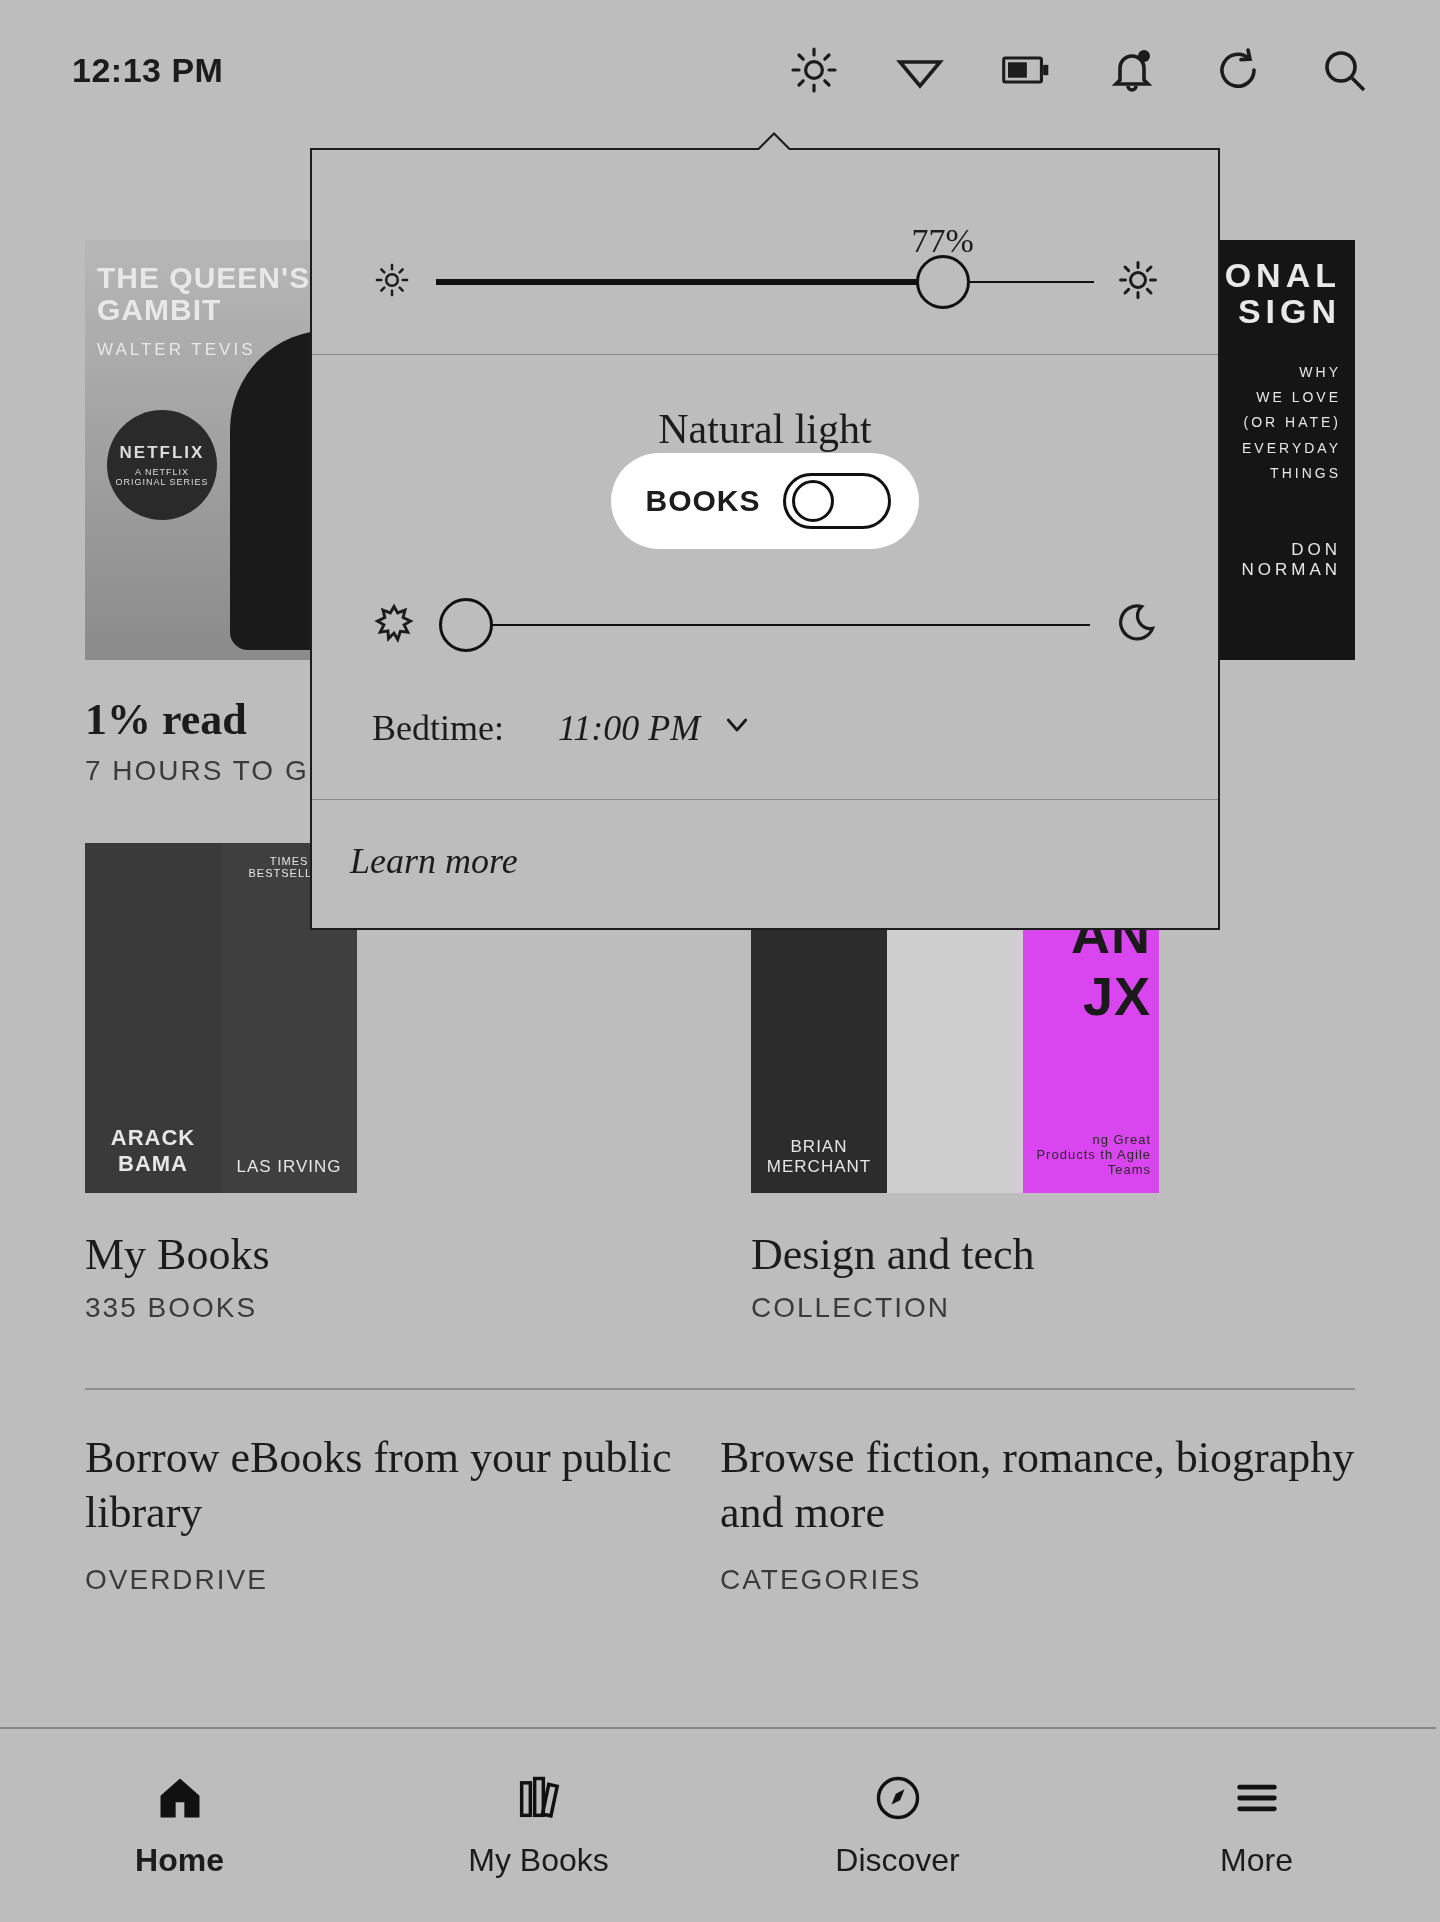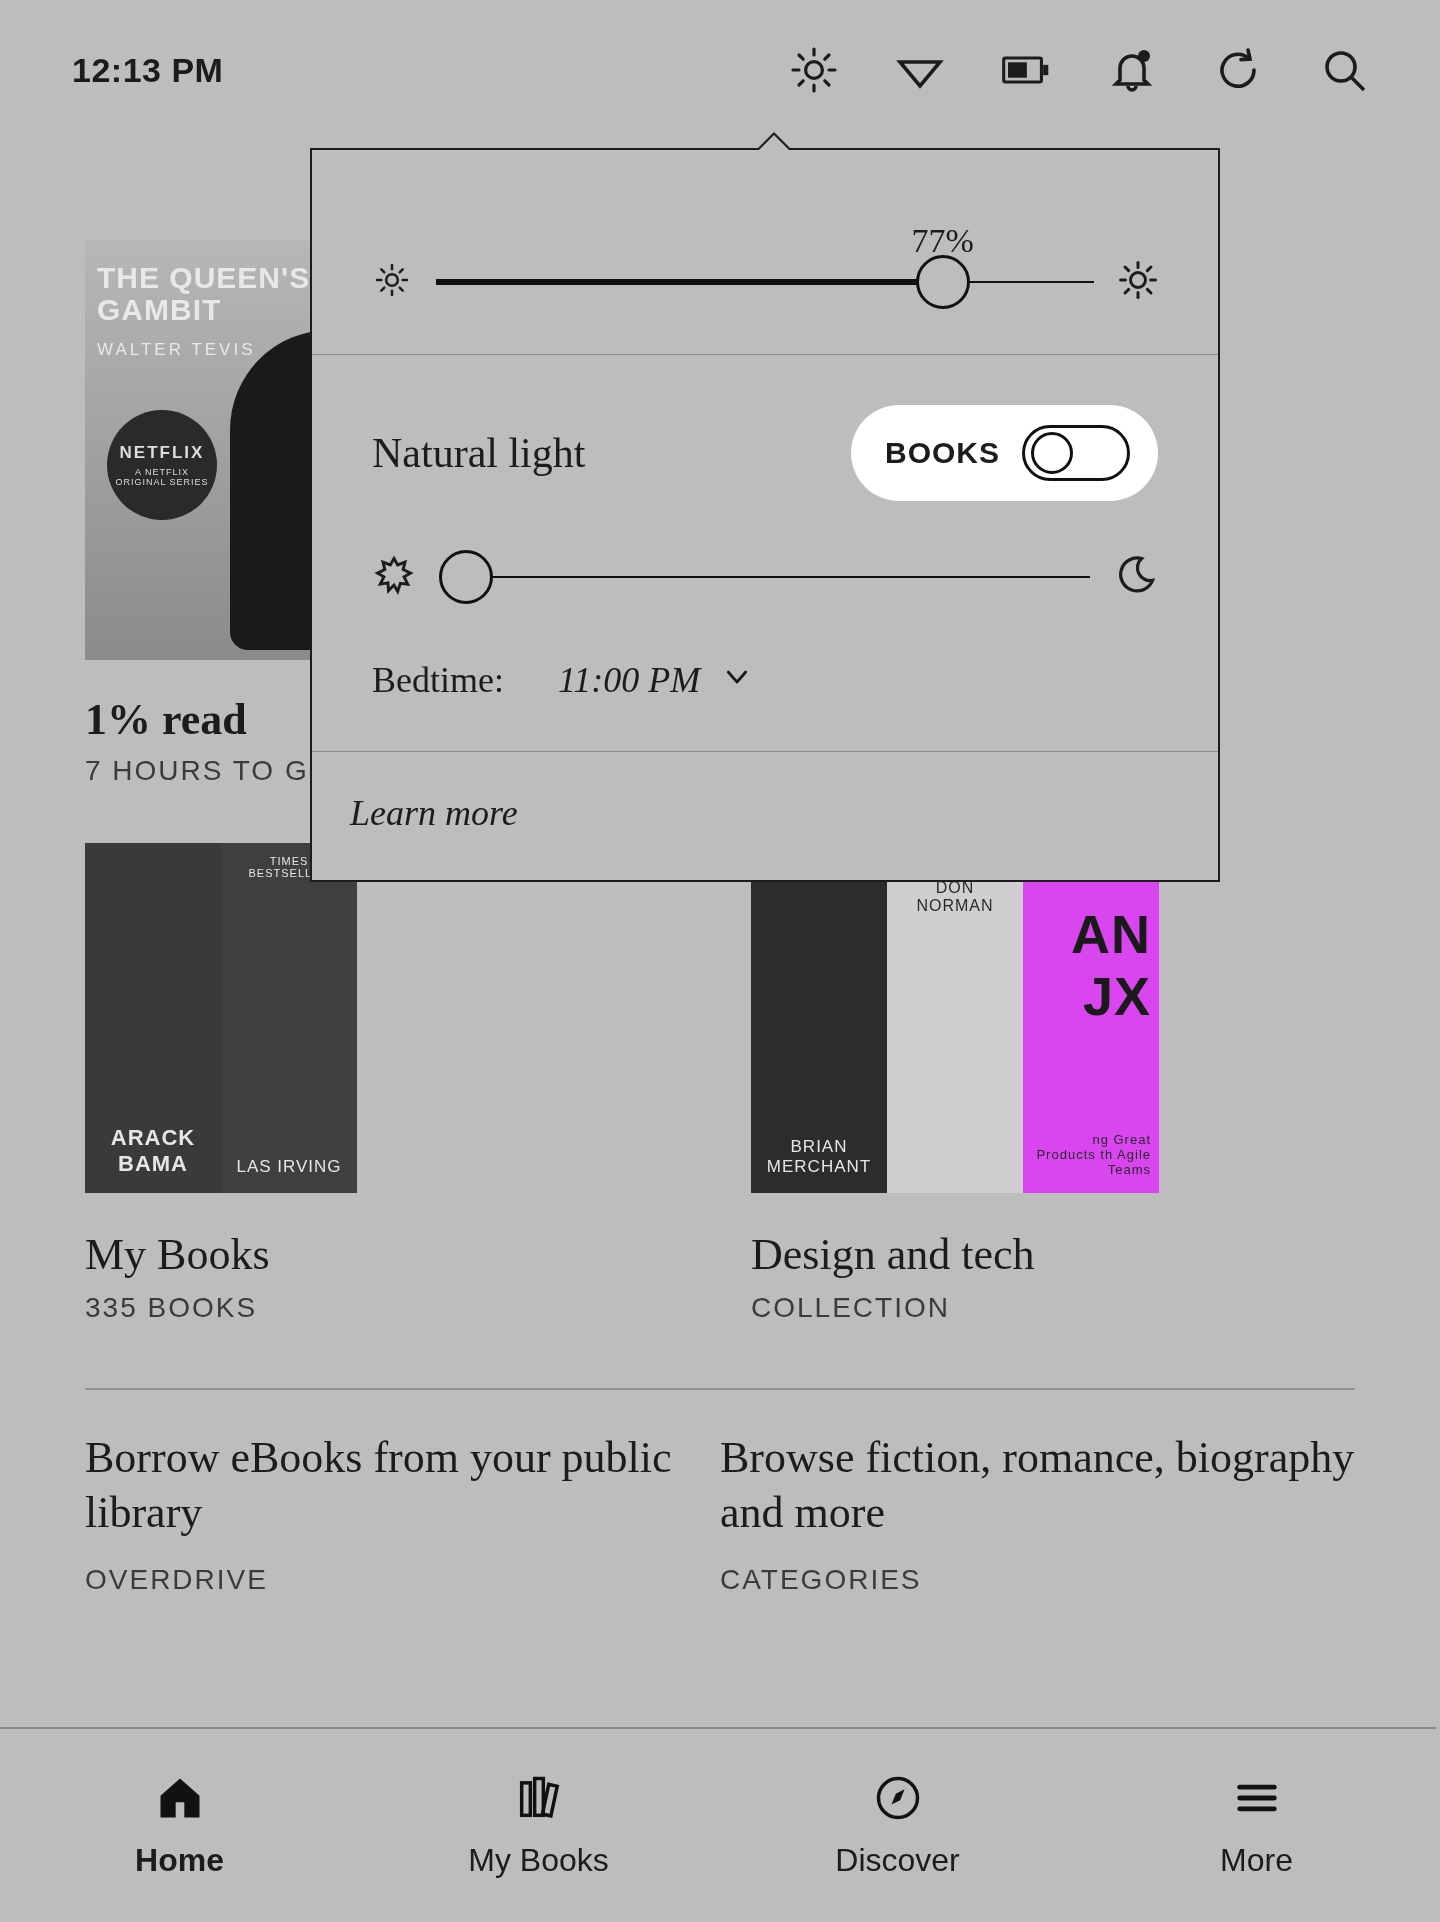--- a/index.html
+++ b/index.html
@@ -132,21 +132,21 @@
     position:absolute; top:50%; transform:translate(-50%,-50%);
     width:54px; height:54px; border-radius:50%;
     border: 3px solid #111; background:#bdbdbd;
   }
   .slider-label {
     position:absolute; transform:translateX(-50%);
     top:-58px; font-family:Georgia,serif; font-size:34px;
   }
 
   
-  .nl-row { display:flex; align-items:center; justify-content:space-between; }
+  .nl-row { display:flex; align-items:center; justify-content:flex-start;flex-direction:column; }
   .auto-pill {
     display:flex; align-items:center; gap:22px;
     background:#fff; border-radius: 64px;
     padding: 20px 28px 20px 34px;
     font-family: "Helvetica Neue", Arial, sans-serif;
     font-size: 30px; font-weight:700; letter-spacing:1px;
   }
   .toggle {
     width: 108px; height: 56px;
     border: 3px solid #111; border-radius: 40px;
@@ -249,20 +249,34 @@
       <div class="t sans" style="top:22px; font-size:30px; font-weight:700; line-height:1.05; letter-spacing:1px;">THE QUEEN'S GAMBIT</div>
       <div class="t sans" style="top:100px; font-size:17px; letter-spacing:3px;">WALTER TEVIS</div>
       <div style="position:absolute; left:22px; top:170px; width:110px; height:110px; border-radius:50%; background:#2a2a2a; display:flex; flex-direction:column; align-items:center; justify-content:center; color:#ddd;" class="sans">
         <span style="font-size:17px; font-weight:700; letter-spacing:2px;">NETFLIX</span>
         <span style="font-size:9px; letter-spacing:1px; margin-top:4px; text-align:center; padding:0 8px;">A NETFLIX ORIGINAL SERIES</span>
       </div>
     </div>
 
     <div style="flex:1"></div>
 
+    <div class="cover emotional-design" style="width:140px;">
+      <div class="t sans" style="top:18px; right:14px; left:auto; font-size:34px; font-weight:700; line-height:1.05; text-align:right;">
+        <span>ONAL</span><br>
+        <span>SIGN</span>
+      </div>
+      <div class="t sans" style="top:120px; right:14px; left:auto; font-size:14px; text-align:right; letter-spacing:3px; line-height:1.8;">
+        <span>WHY</span><br>
+        <span>WE LOVE</span><br>
+        <span>(OR HATE)</span><br>
+        <span>EVERYDAY</span><br>
+        <span>THINGS</span>
+      </div>
+      <div class="t sans" style="bottom:80px; top:auto; right:14px; left:auto; font-size:17px; letter-spacing:4px; text-align:right;">DON NORMAN</div>
+    </div>
   </div>
 
   <div class="reading-status">
     <div class="pct">1% read</div>
     <div class="eta sans">7 HOURS TO GO</div>
   </div>
 
   <div class="shelf-row">
     <div class="shelf-col">
       <div class="shelf-covers">

